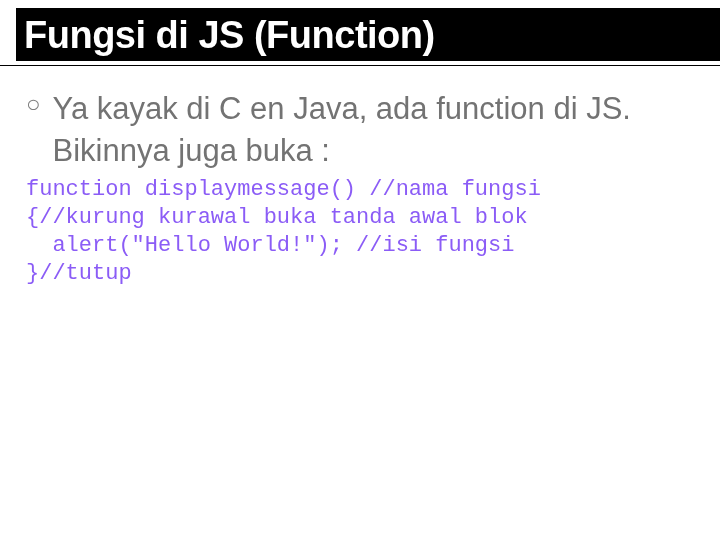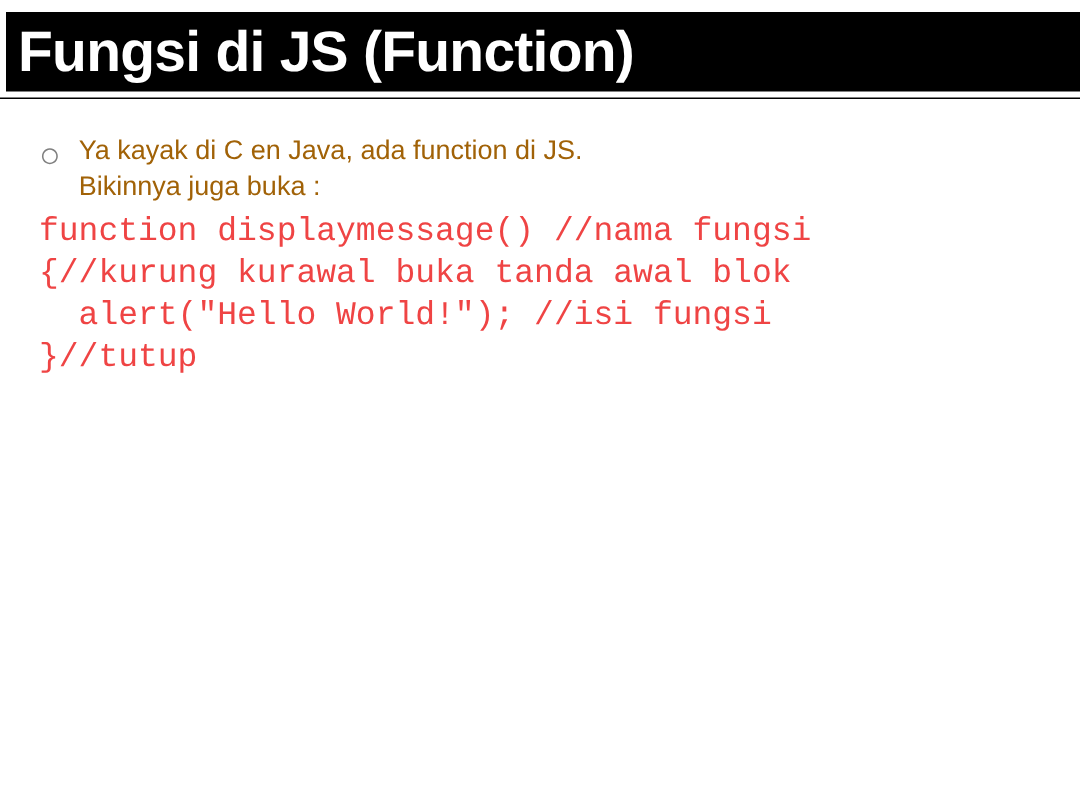--- a/index.html
+++ b/index.html
@@ -1,24 +1,24 @@
 <!DOCTYPE html>
 <html><head>
 <meta charset="utf-8">
 <style>
   html,body{margin:0;padding:0;width:720px;height:540px;background:#fff;font-family:"Segoe UI","Trebuchet MS",sans-serif;overflow:hidden}
   .slide{width:720px;height:540px;position:relative;box-sizing:border-box}
-  .title-band{background:#000;color:#fff;padding:6px 8px 4px 8px;margin:8px 0 0 4px}
+  .title-band{background:#000;color:#fff;padding:6px 8px 4px 8px;margin:8px 0 0 16px}
   .title-band h1{margin:0;font-size:38px;font-weight:600;letter-spacing:-0.5px}
   .title-rule{border:none;border-top:1px solid #000;margin:4px 0 0 0}
   .body-area{padding:22px 24px 0 26px}
   .bullet-row{display:flex;align-items:flex-start;gap:12px;margin-bottom:4px}
   .bullet-marker{font-size:24px;line-height:1.35;color:#808080;font-weight:400;font-family:"Segoe UI",sans-serif}
-  .bullet-text{font-size:18px;line-height:1.35;color:#a16207;font-weight:400}
-  .code-block{font-family:"Courier New",Courier,monospace;font-size:22px;line-height:1.28;color:#ef4444;white-space:pre;margin-top:2px}
+  .bullet-text{font-size:31px;line-height:1.35;color:#737373;font-weight:400}
+  .code-block{font-family:"Courier New",Courier,monospace;font-size:22px;line-height:1.28;color:#8b5cf6;white-space:pre;margin-top:2px}
 </style>
 </head>
 <body>
 
 <div class="slide">
 
   <div class="title-band">
     <h1>Fungsi di JS (Function)</h1>
   </div>
   <hr class="title-rule">

